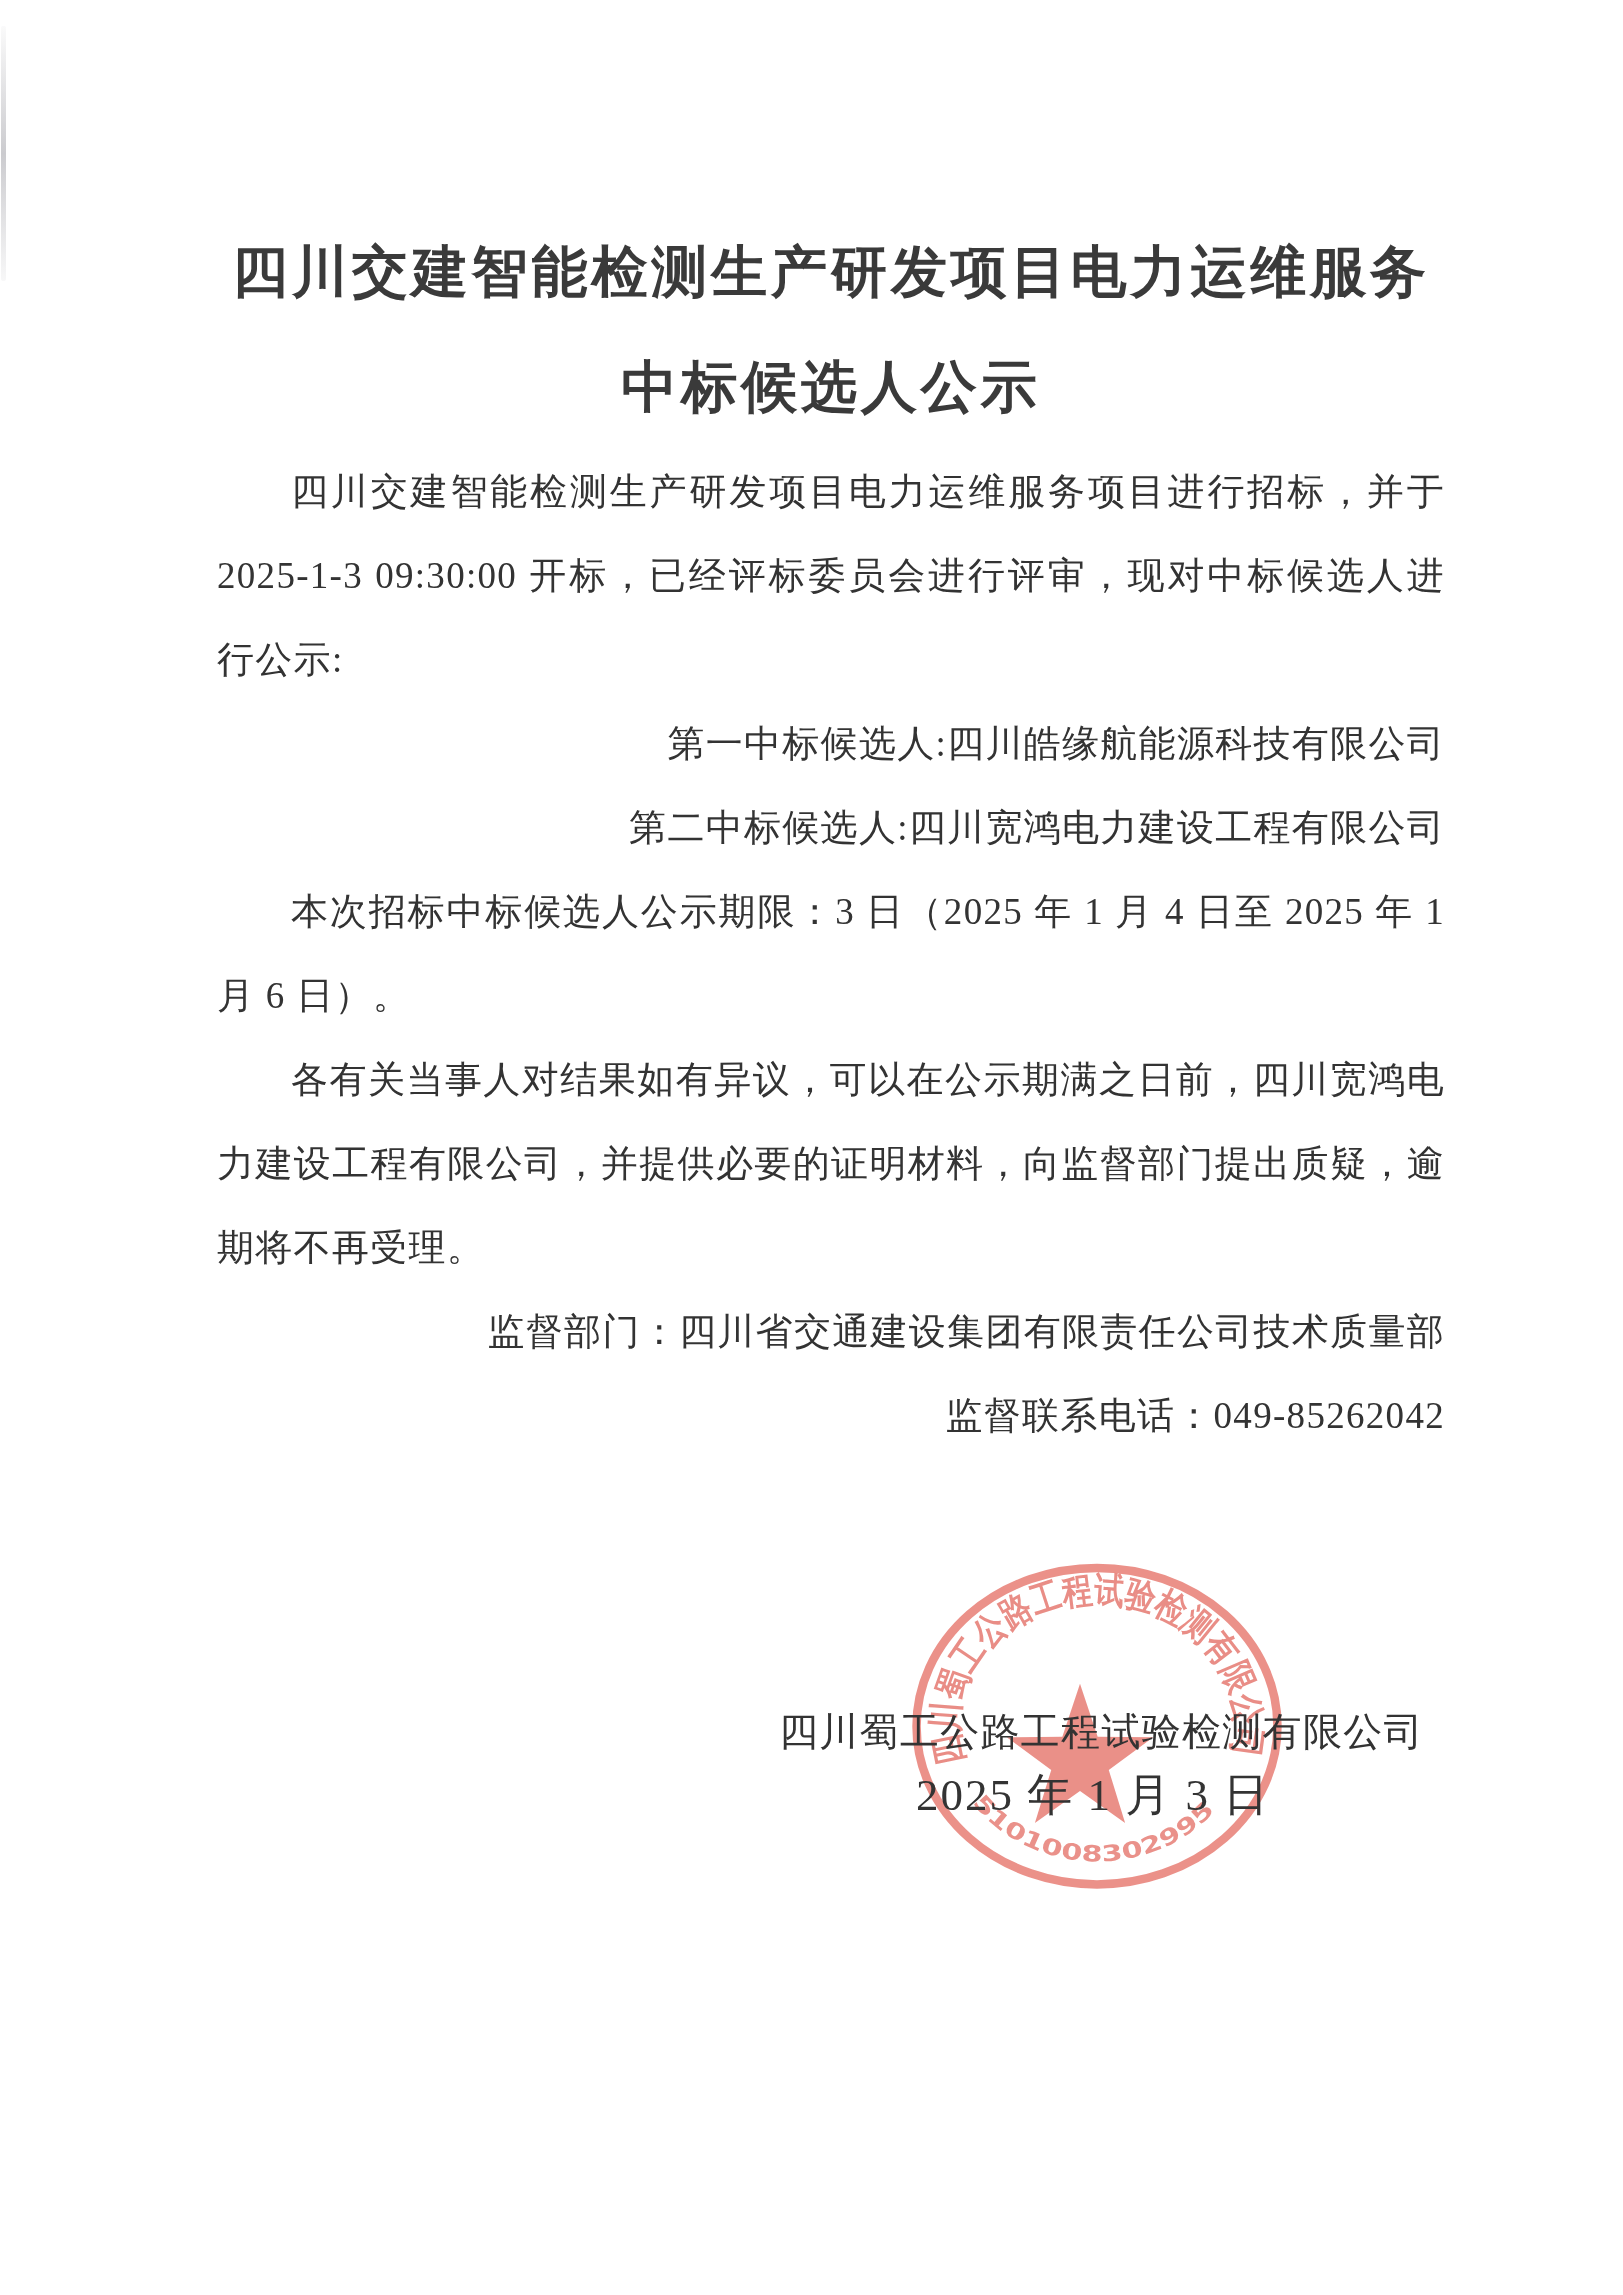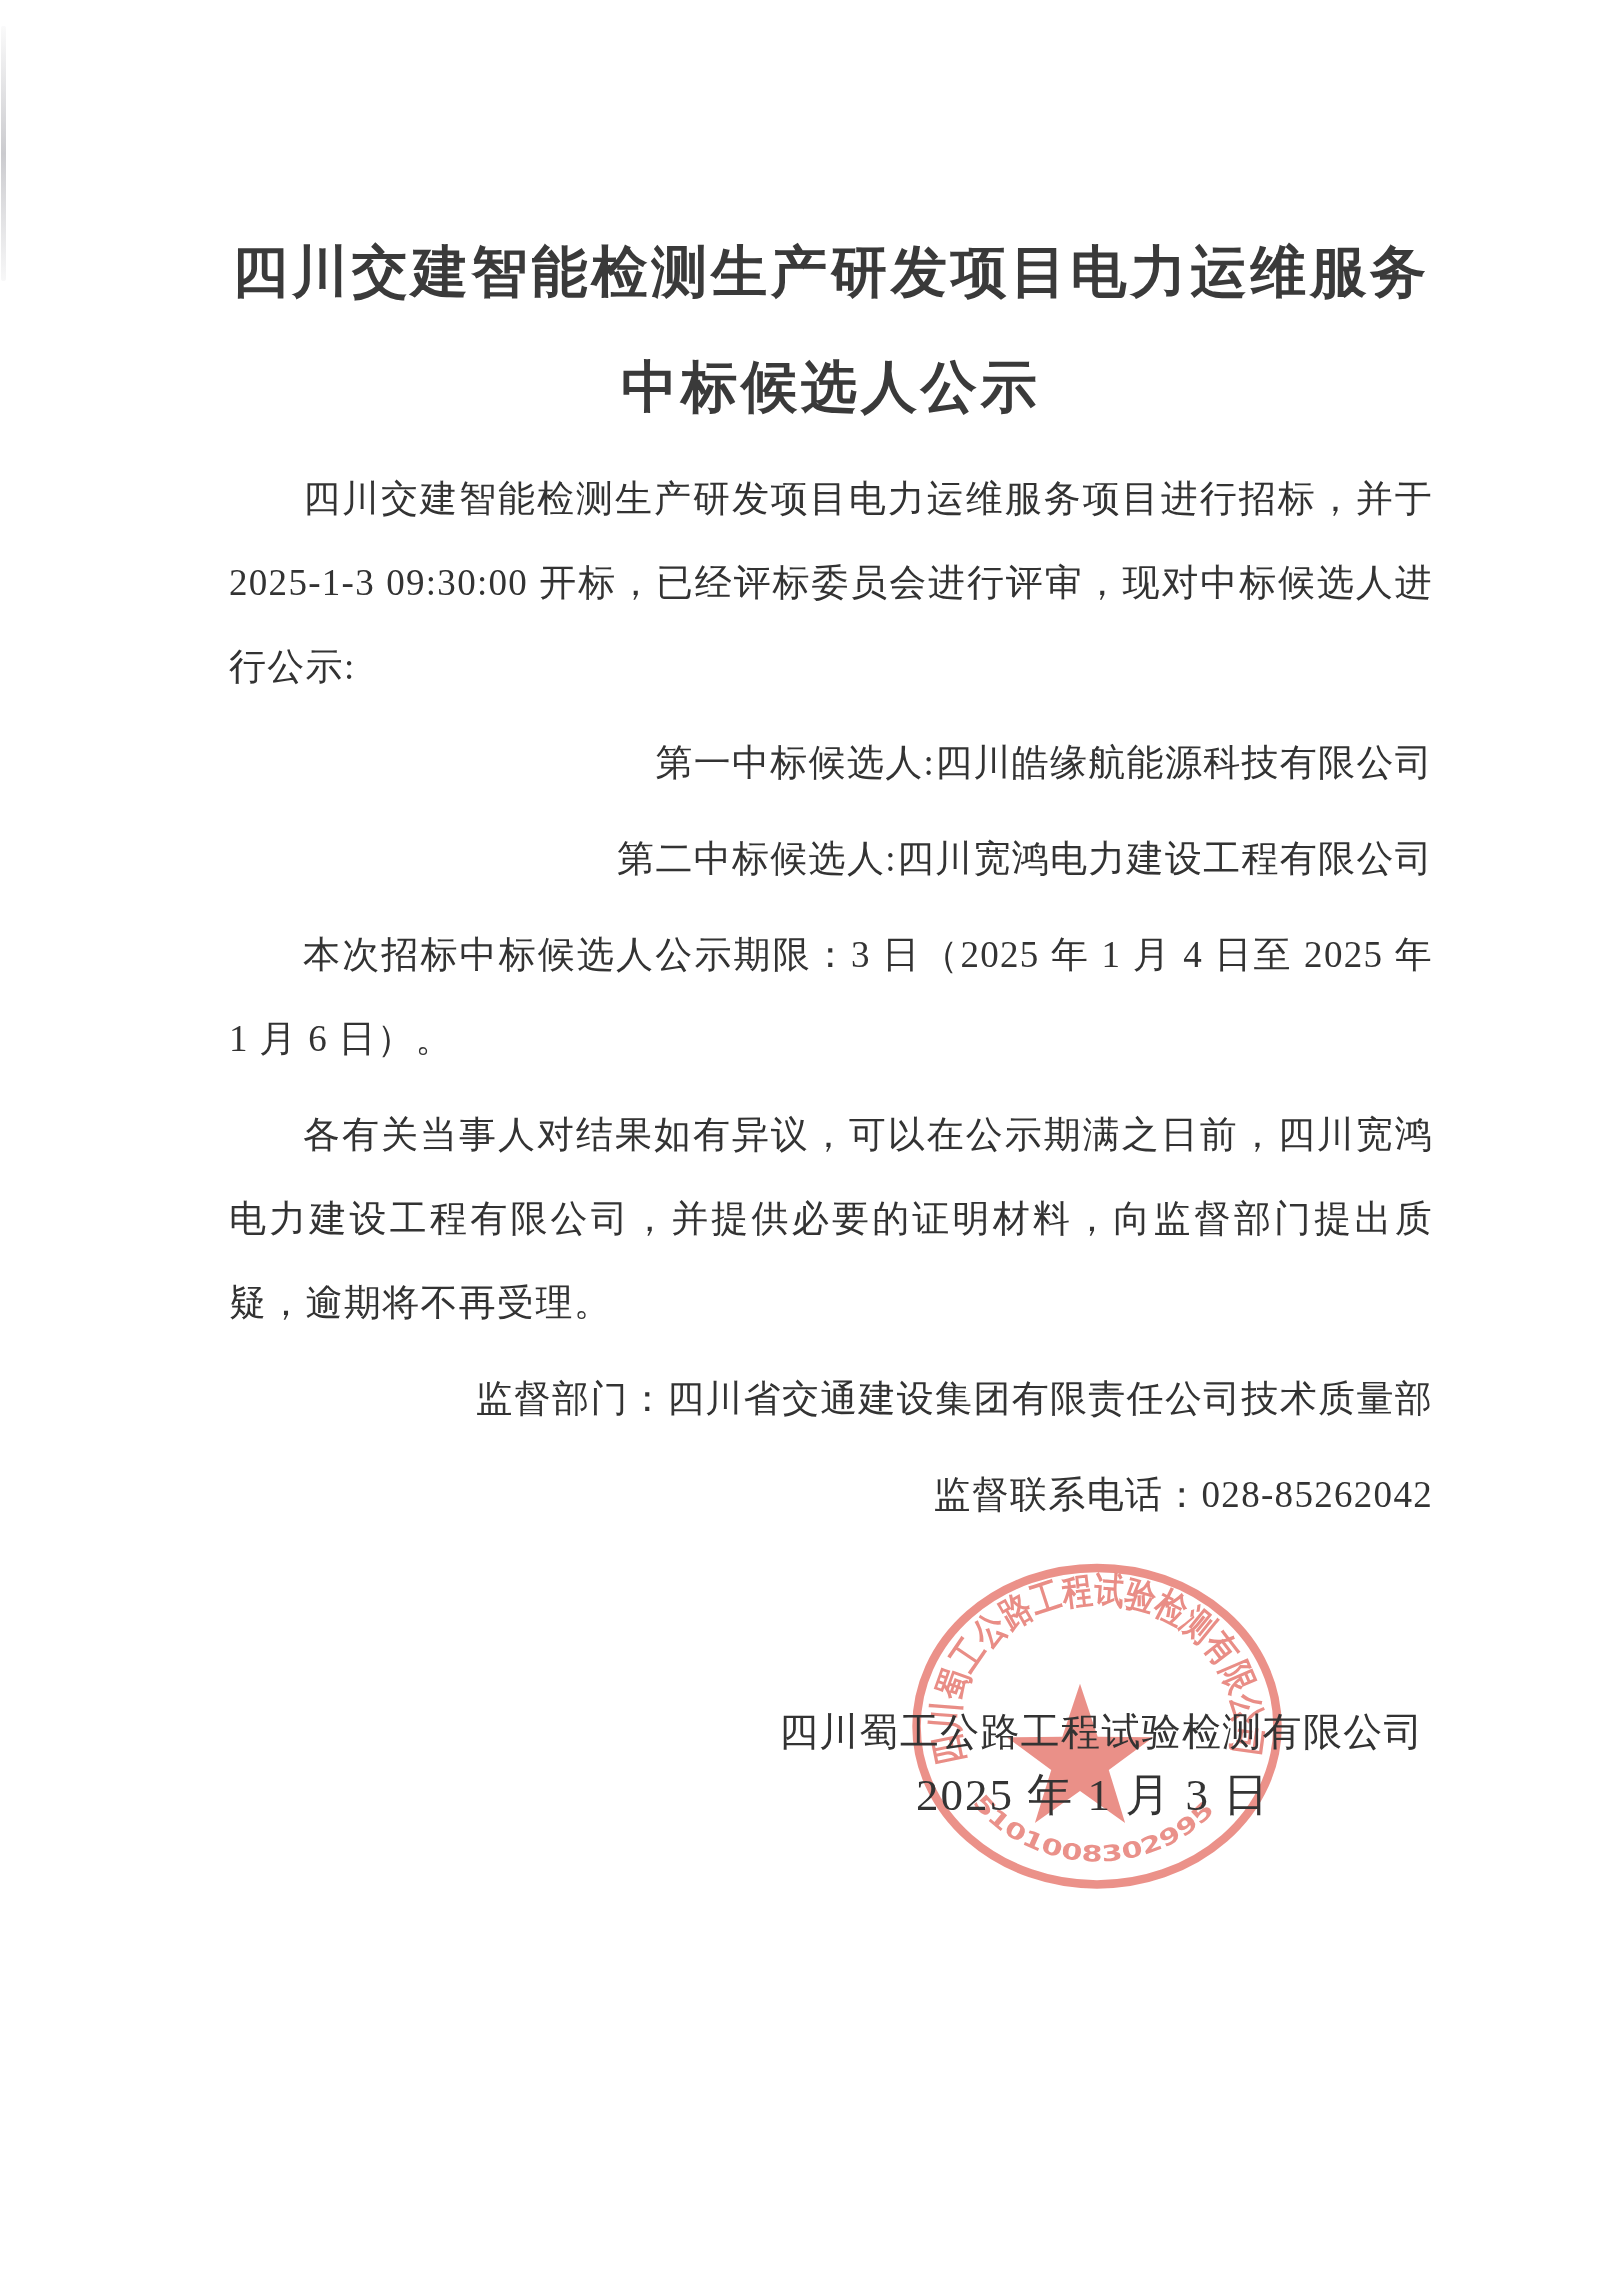--- a/index.html
+++ b/index.html
@@ -43,21 +43,21 @@
   }
   .title .t-line { display: block; white-space: nowrap; }
   .body-text {
     margin-top: 4.6px;
     font-size: 37px;
     line-height: 84px;
     letter-spacing: 1.3px;
     color: #333333;
   }
   .body-text p {
-    margin: 12px;
+    margin: 0;
     text-indent: 2em;
     text-align: justify;
   }
   .body-text p.nojust { text-align: right; }
   .signature {
     position: absolute;
     top: 1710px;
     left: 779px;
     width: 628px;
     text-align: center;
@@ -110,21 +110,21 @@
       <span class="t-line">中标候选人公示</span>
     </h1>
 
     <div class="body-text">
       <p>四川交建智能检测生产研发项目电力运维服务项目进行招标，并于 2025-1-3 09:30:00 开标，已经评标委员会进行评审，现对中标候选人进行公示:</p>
       <p class="nojust">第一中标候选人:四川皓缘航能源科技有限公司</p>
       <p class="nojust">第二中标候选人:四川宽鸿电力建设工程有限公司</p>
       <p>本次招标中标候选人公示期限：3 日（2025 年 1 月 4 日至 2025 年 1 月 6 日）。</p>
       <p>各有关当事人对结果如有异议，可以在公示期满之日前，四川宽鸿电力建设工程有限公司，并提供必要的证明材料，向监督部门提出质疑，逾期将不再受理。</p>
       <p class="nojust">监督部门：四川省交通建设集团有限责任公司技术质量部</p>
-      <p class="nojust">监督联系电话：028-85262042</p>
+      <p class="nojust">监督联系电话：049-85262042</p>
     </div>
   </div>
 
   <div class="signature">
     <div class="sig-company">四川蜀工公路工程试验检测有限公司</div>
     <div class="sig-date">2025 年 1 月 3 日</div>
   </div>
 
   <svg class="seal" viewBox="0 0 572 502" xmlns="http://www.w3.org/2000/svg">
     <ellipse cx="286" cy="249" rx="276" ry="242" fill="none" stroke-width="13" opacity="0.85" stroke="#e57268"></ellipse>

